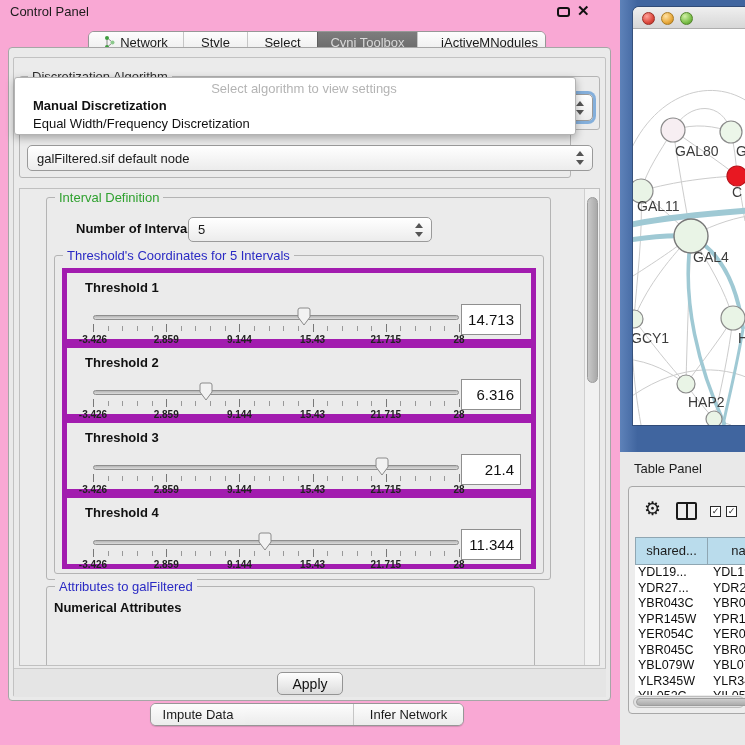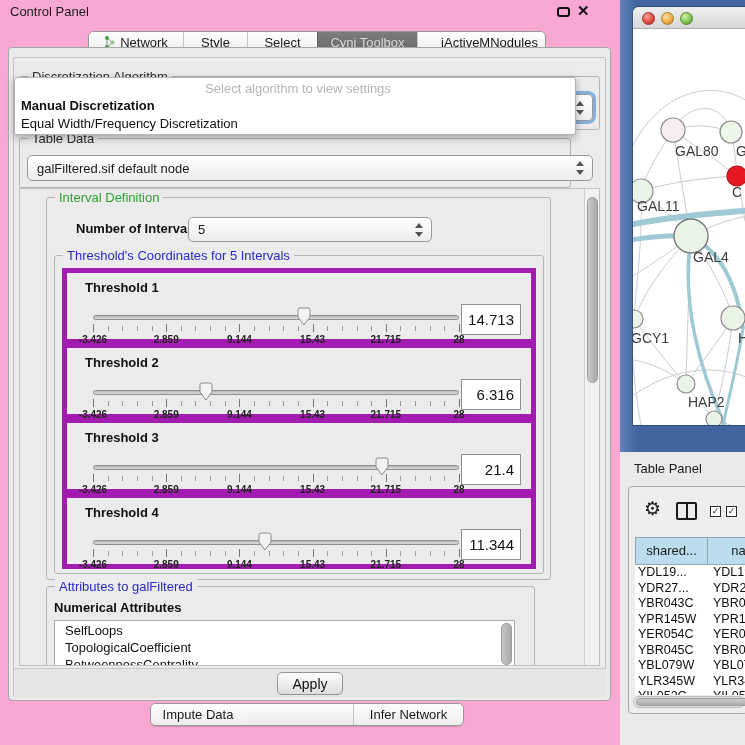--- a/index.html
+++ b/index.html
@@ -31,35 +31,35 @@
   .tabpane { position:absolute; left:8px; top:47px; width:603px; height:654px; border:1px solid #a6a6a6; border-radius:4px; background:#eaeaea; }
   .cyni { position:absolute; left:13px; top:57px; width:593px; height:640px; border:1px solid #c2c2c2; border-radius:2px; background:#ebebeb; }
 
   .group { position:absolute; border:1px solid #b4b4b4; border-radius:3px; }
   .gtitle { position:absolute; top:-8px; left:8px; background:#ebebeb; padding:0 4px; font-size:13px; white-space:nowrap; }
   .gtitle.dark { color:#2e2e2e; }
   .gtitle.green { color:#2fa12f; }
   .gtitle.blue { color:#2a2ac4; }
 
   .group.algo { left:19px; top:76px; width:581px; height:54px; }
-  .group.tdata { left:19px; top:138px; width:552px; height:50px; }
+  .group.tdata { left:19px; top:128px; width:552px; height:50px; }
 
   .combo { position:absolute; border:1px solid #9a9a9a; border-radius:5px; background:linear-gradient(#ffffff,#ececec); box-shadow:inset 0 1px 0 #fff; }
   .combo .combo-text { position:absolute; left:9px; top:0; font-size:13px; color:#1a1a1a; line-height:24px; white-space:nowrap; }
   .stepper { position:absolute; right:7px; top:50%; width:9px; height:14px; transform:translateY(-50%); }
   .stepper .up { position:absolute; top:0; left:0; width:0; height:0; border-left:4px solid transparent; border-right:4px solid transparent; border-bottom:5px solid #555; }
   .stepper .dn { position:absolute; bottom:0; left:0; width:0; height:0; border-left:4px solid transparent; border-right:4px solid transparent; border-top:5px solid #555; }
 
   .combo.focused { left:26px; top:94px; width:567px; height:27px; box-shadow:0 0 0 3px rgba(106,160,215,0.8), inset 0 1px 0 #fff; }
   .combo.tdcombo { left:7px; top:16px; width:566px; height:26px; }
   .combo.tdcombo .combo-text { line-height:25px; }
 
   
   .overlay { position:absolute; left:14px; top:77px; width:562px; height:58px; background:#fff; border:1px solid #b3b3b3; border-radius:3px; box-shadow:0 3px 8px rgba(0,0,0,0.3); z-index:50; }
-  .overlay .opt { font-size:13px; line-height:18px; padding-left:6px; color:#111; white-space:nowrap; }
+  .overlay .opt { font-size:13px; line-height:18px; padding-left:18px; color:#111; white-space:nowrap; }
   .overlay .opt.hint { color:#b4b4b4; text-align:center; padding-top:3px; line-height:16px; }
   .overlay .opt.strong { font-weight:bold; }
 
   
   .scrollarea { position:absolute; left:19px; top:188px; width:581px; height:478px; border:1px solid #c0c0c0; background:#ebebeb; overflow:hidden; }
   .vscroll { position:absolute; left:564px; top:0; width:16px; height:478px; background:#f1f1f1; border-left:1px solid #cfcfcf; }
   .vthumb { position:absolute; left:2px; top:8px; width:11px; height:186px; border-radius:6px; background:linear-gradient(90deg,#c9c9c9,#a9a9a9); border:1px solid #9b9b9b; }
 
   .group.interval { left:26px; top:8px; width:505px; height:383px; }
   .noi-label { position:absolute; left:29px; top:23px; font-size:13px; font-weight:bold; color:#111; }
@@ -305,26 +305,20 @@
               </div>
             </div>
             <div class="vbox">11.344</div>
           </div>
         </div>
       </div>
 
       <div class="group attrs">
         <span class="gtitle blue">Attributes to galFiltered</span>
         <span class="attrs-sub">Numerical Attributes</span>
-        <div class="attr-list">
-          <div class="attr-item">SelfLoops</div>
-          <div class="attr-item">TopologicalCoefficient</div>
-          <div class="attr-item">BetweennessCentrality</div>
-          <div class="list-thumb"></div>
-        </div>
       </div>
 
       <div class="vscroll">
         <div class="vthumb"></div>
       </div>
     </div>
 
     <div class="apply-strip">
       <button class="apply">Apply</button>
     </div>

